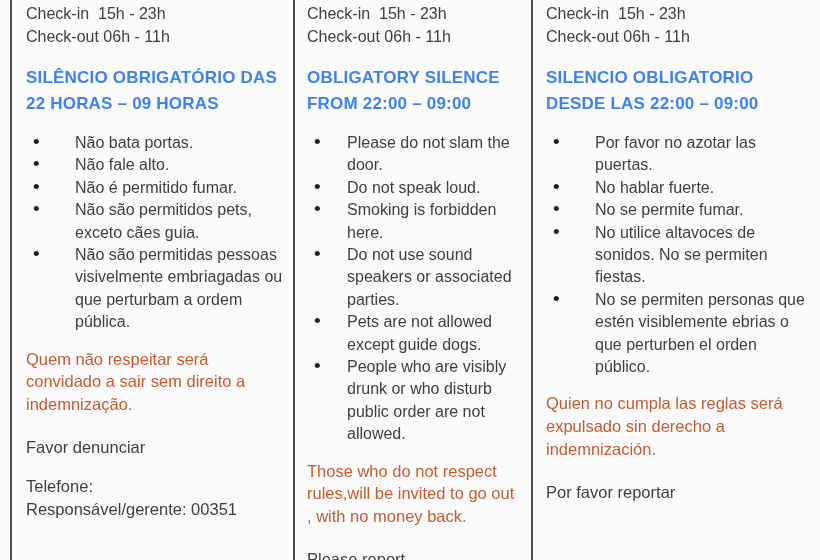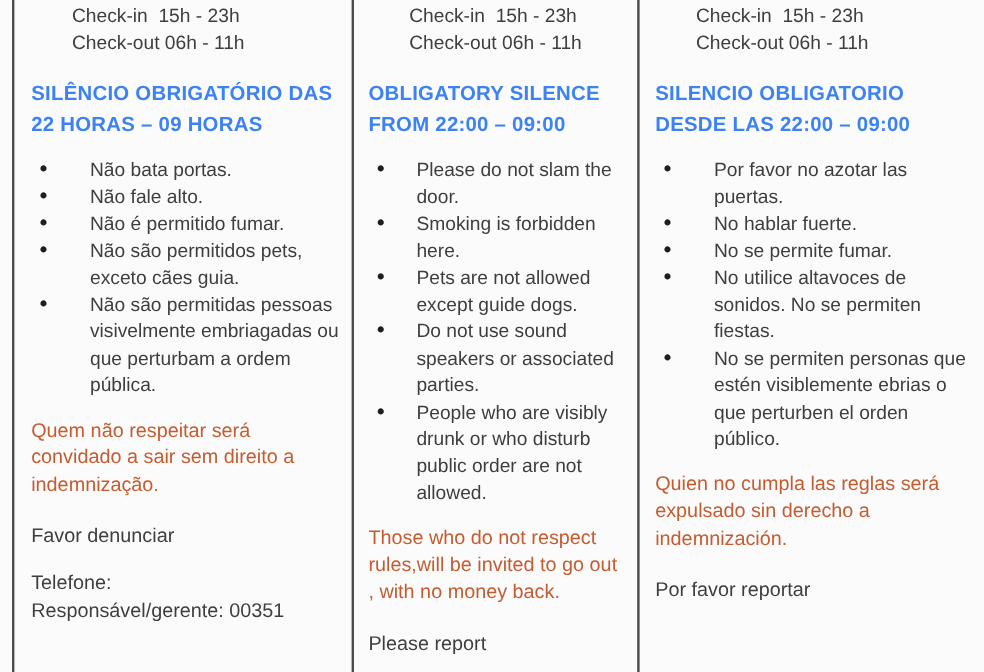--- a/index.html
+++ b/index.html
@@ -23,21 +23,20 @@
   }
   .col:nth-of-type(1) { width: 283px; }
   .col:nth-of-type(2) { width: 238px; padding-left: 12px; }
   .col:nth-of-type(3) { width: 289px; padding-left: 13px; }
 
   .checkline {
     font-size: 16px;
     line-height: 23px;
     white-space: pre-wrap;
     color: #3d3d3d;
-    margin-left: 34px;
   }
   .heading {
     margin: 17px 0 0 0;
     font-size: 17px;
     font-weight: bold;
     line-height: 26px;
     color: #3b82f6;
     letter-spacing: 0.2px;
   }
   ul.rules {
@@ -102,23 +101,24 @@
 
     </div>
   </section>
 
   <section class="col">
     <div class="checkline">Check-in  15h - 23h</div>
     <div class="checkline">Check-out 06h - 11h</div>
     <h2 class="heading">OBLIGATORY SILENCE FROM 22:00 – 09:00</h2>
     <ul class="rules">
       <li>Please do not slam the door.</li>
+      <li>Do not speak loud.</li>
       <li>Smoking is forbidden here.</li>
+      <li>Do not use sound speakers or associated parties.</li>
       <li>Pets are not allowed except guide dogs.</li>
-      <li>Do not use sound speakers or associated parties.</li>
       <li>People who are visibly drunk or who disturb public order are not allowed.</li>
     </ul>
     <p class="warning">Those who do not respect rules,will be invited to go out , with no money back.</p>
     <p class="report">Please report</p>
   </section>
 
   <section class="col">
     <div class="checkline">Check-in  15h - 23h</div>
     <div class="checkline">Check-out 06h - 11h</div>
     <h2 class="heading">SILENCIO OBLIGATORIO DESDE LAS 22:00 – 09:00</h2>

